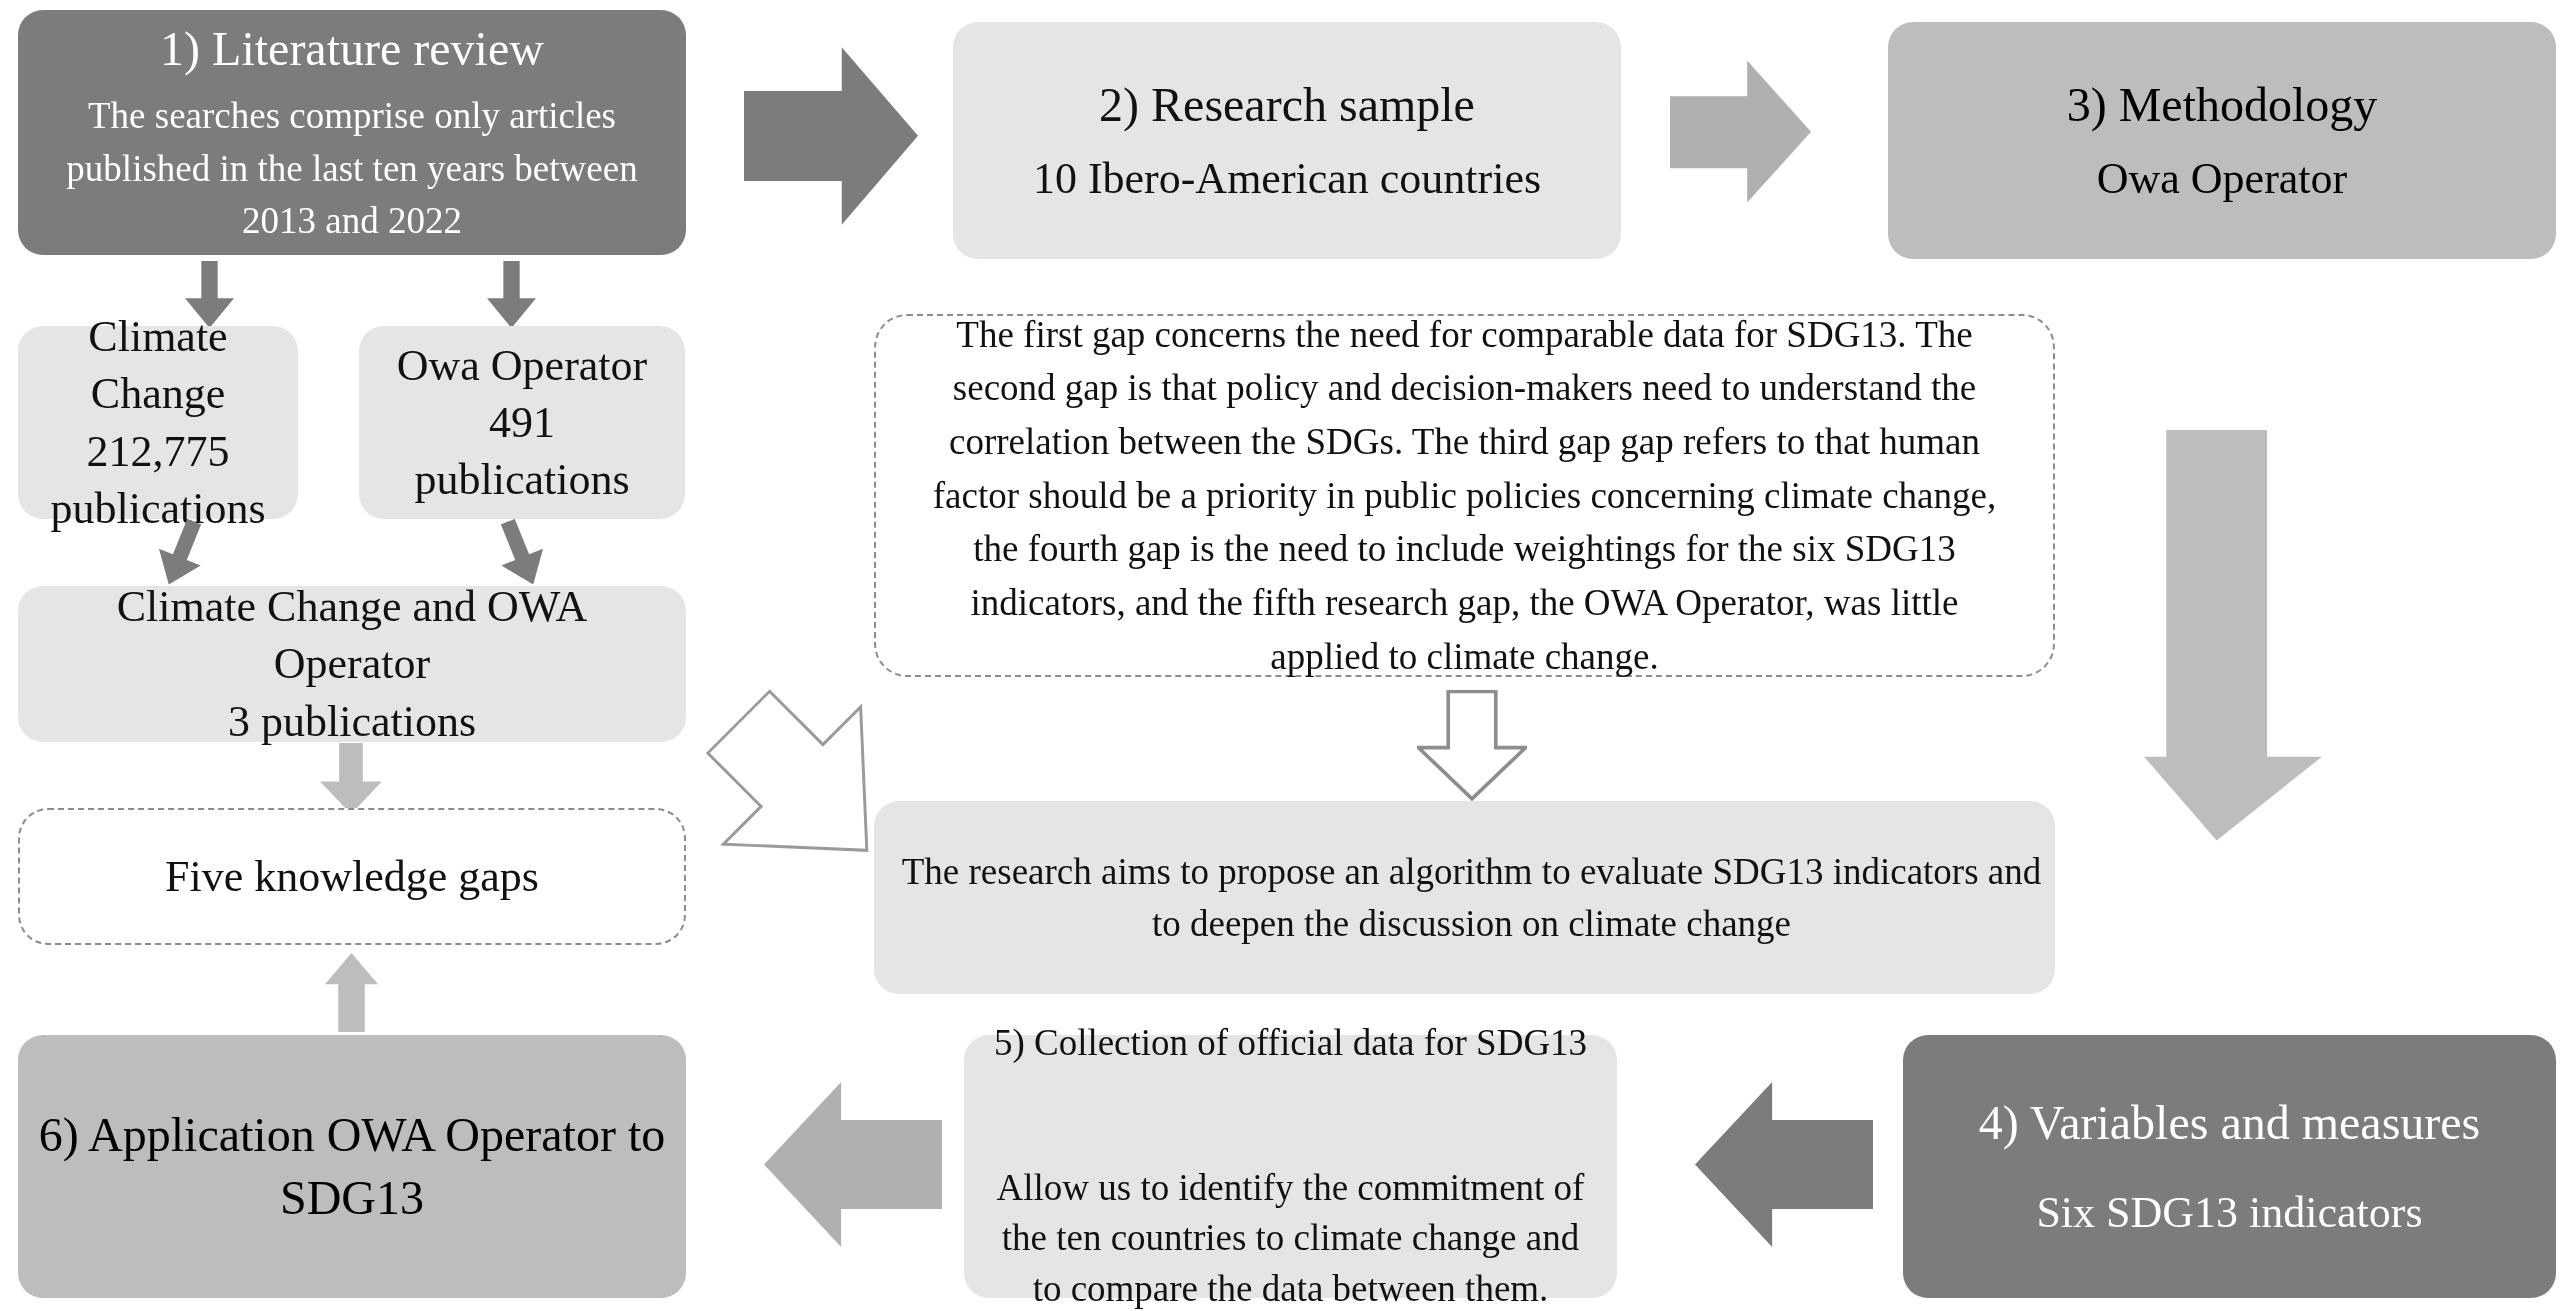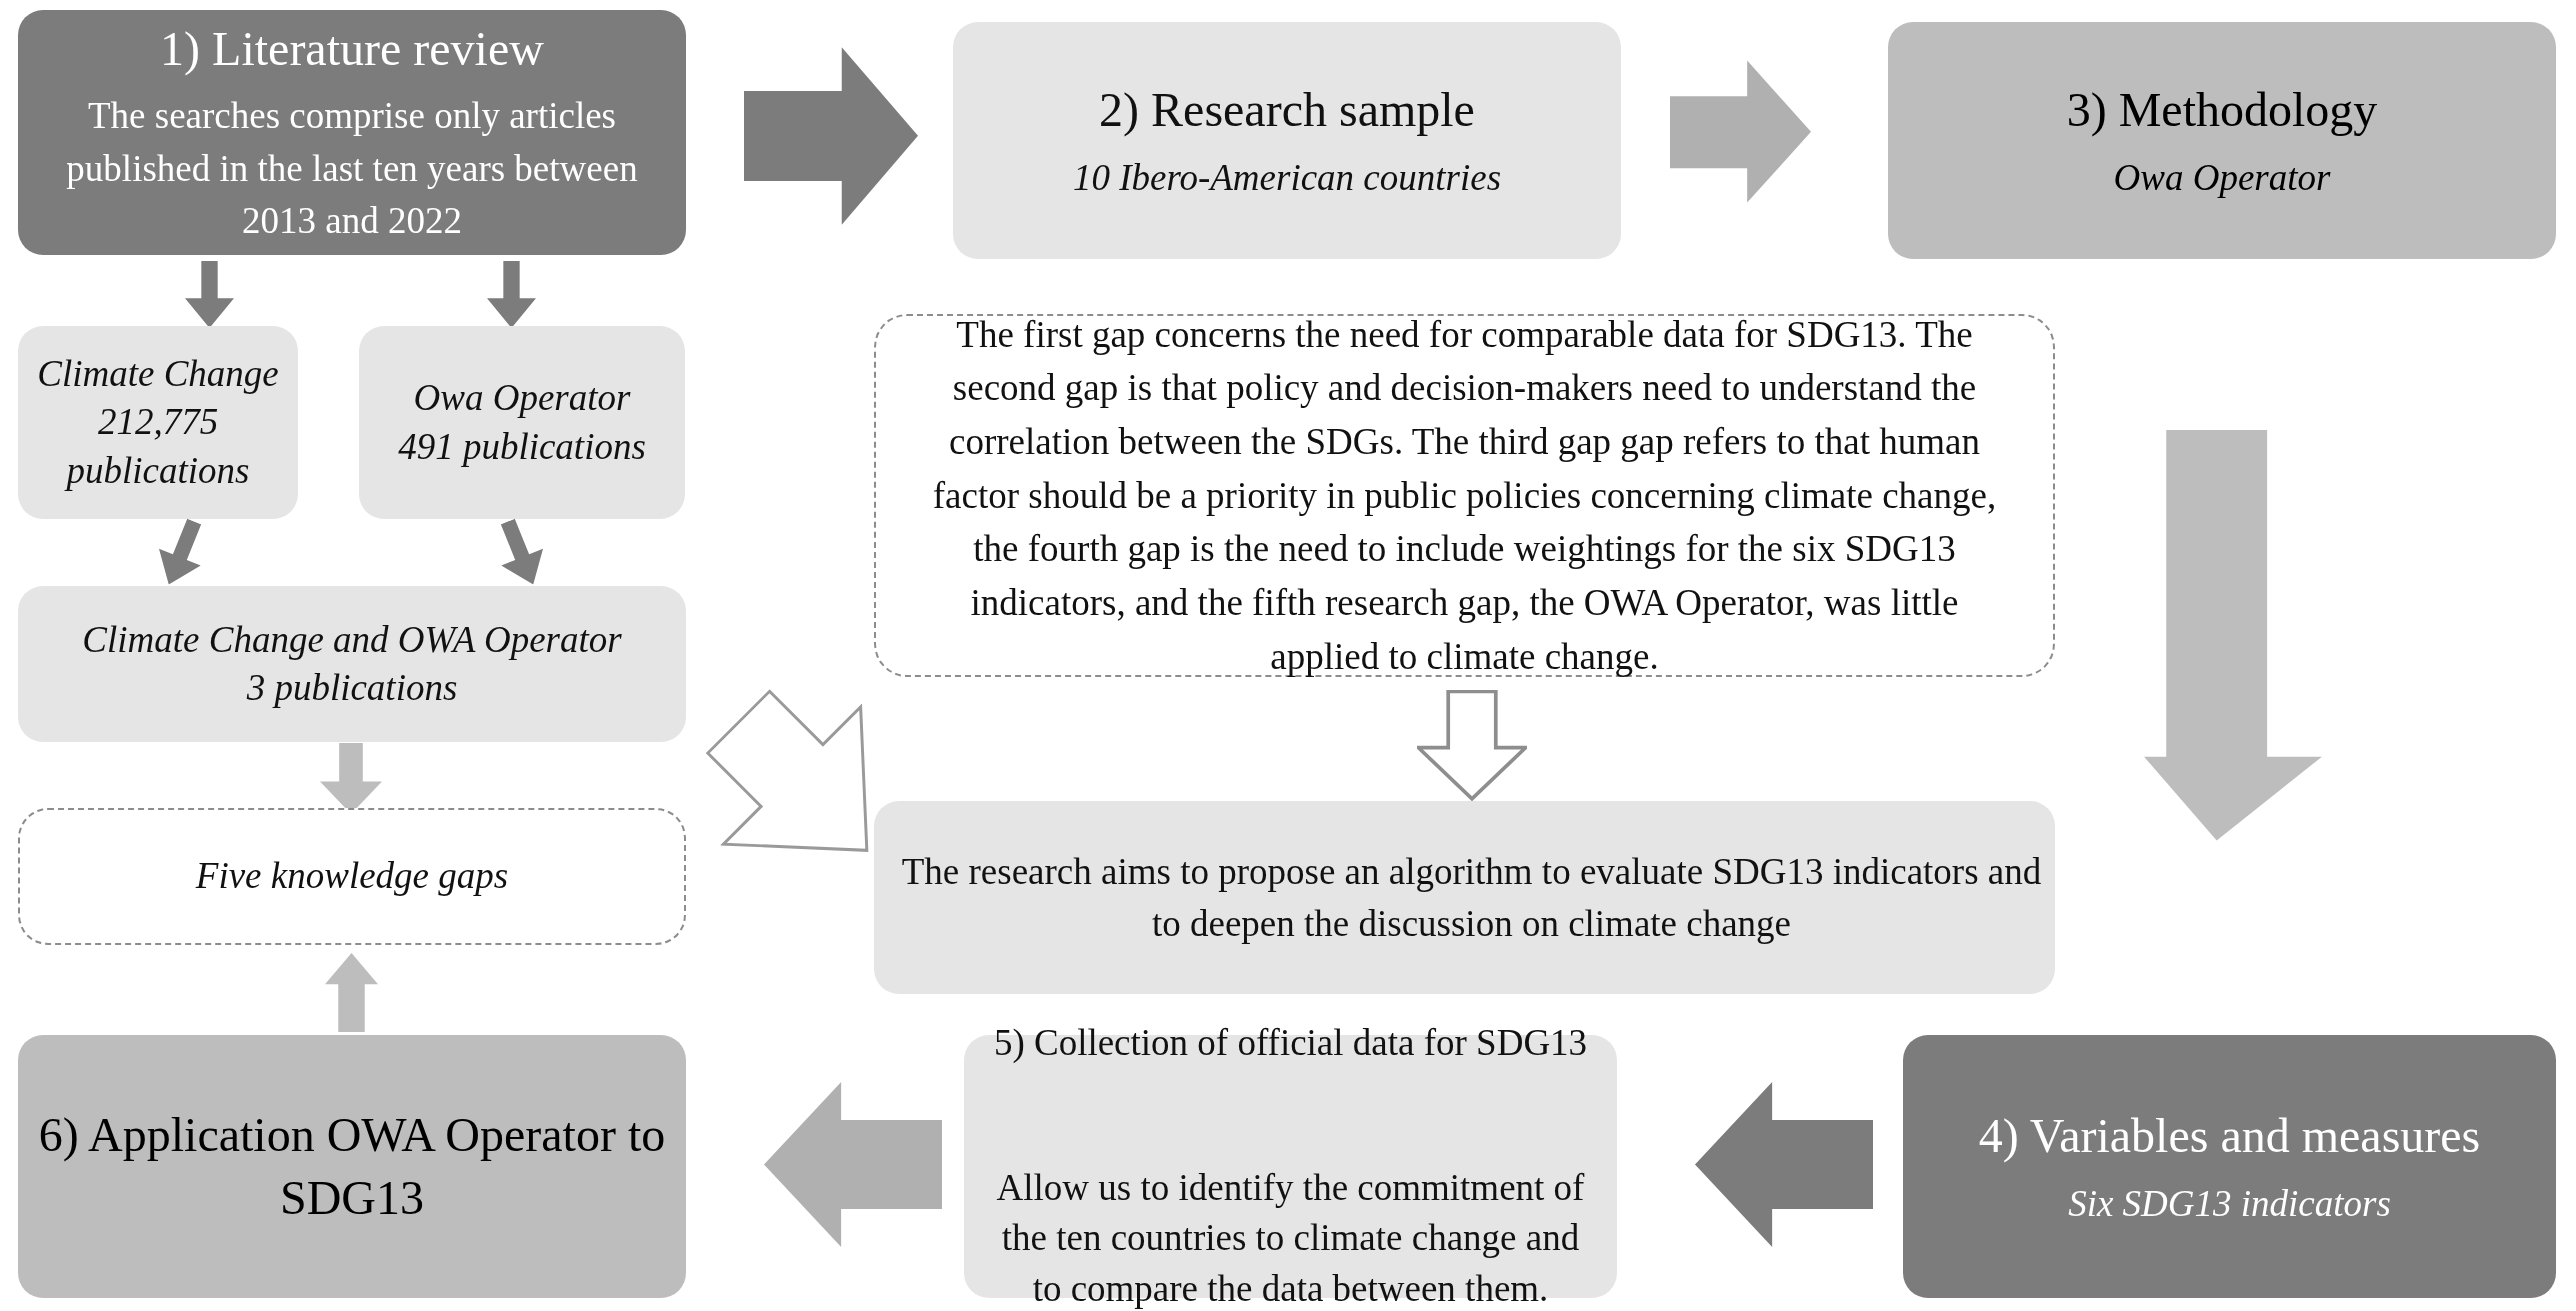--- a/index.html
+++ b/index.html
@@ -37,21 +37,21 @@
   .fill-dark   { background: #7c7c7c; color: #ffffff; }
   .fill-medium { background: #e5e5e5; color: #111111; }
   .fill-light  { background: #bdbdbd; color: #000000; }
   .dashed {
     background: #ffffff;
     color: #111111;
     border: 2.2px dashed #8c8c8c;
     border-radius: 30px;
   }
   .t50 { font-size: 37px; }
-  .t52 { font-size: 37px; font-style: italic; }
+  .t52 { font-size: 44px; }
   .t54 { font-size: 48px; }
   .gapspace { height: 13.4px; }
   .para {
     text-align: center;
     line-height: 1.42;
     font-size: 37px;
   }
   .arrow {
     position: absolute;
     display: block;
@@ -162,21 +162,21 @@
   <div class="arrow" style="left:2144px; top:430px; width:178px; height:412px;">
     <svg viewBox="0 0 240 555" preserveAspectRatio="none">
       <polygon points="30,0 166,0 166,440 240,440 98,553 0,440 30,440" fill="#bdbdbd"></polygon>
     </svg>
   </div>
 
   <div class="box fill-medium" style="left:874px; top:801px; width:1181px; height:193px; border-radius:25px;">
     <span class="line para" style="line-height:1.38;margin-left:14px;">The research aims to propose an algorithm to evaluate SDG13 indicators and to deepen the discussion on climate change</span>
   </div>
 
-  <div class="box fill-dark" style="left:1903px; top:1035px; width:653px; height:263px;">
+  <div class="box fill-dark" style="left:1903px; top:1035px; width:653px; height:263px;gap:8px;">
     <span class="line t54">4) Variables and measures</span>
     <span class="gapspace"></span>
     <span class="line t52">Six SDG13 indicators</span>
   </div>
 
   <div class="arrow" style="left:1695px; top:1079px; width:178px; height:171px;">
     <svg viewBox="0 0 240 230" preserveAspectRatio="none">
       <polygon points="0,115 104,4 104,55 240,55 240,175 104,175 104,226" fill="#7c7c7c"></polygon>
     </svg>
   </div>

